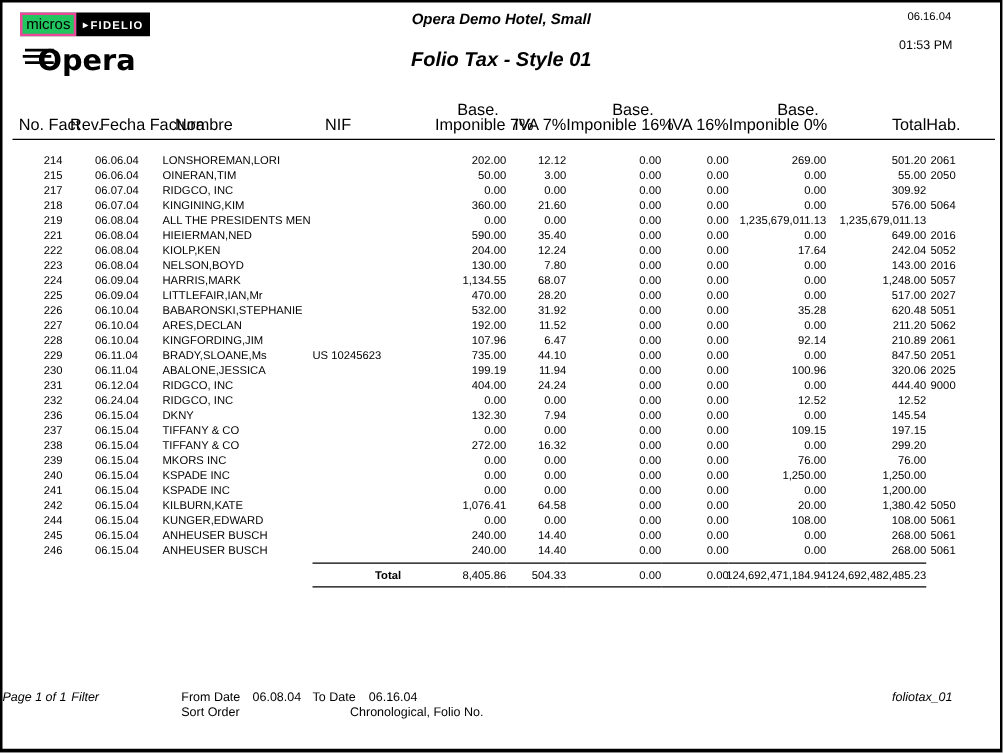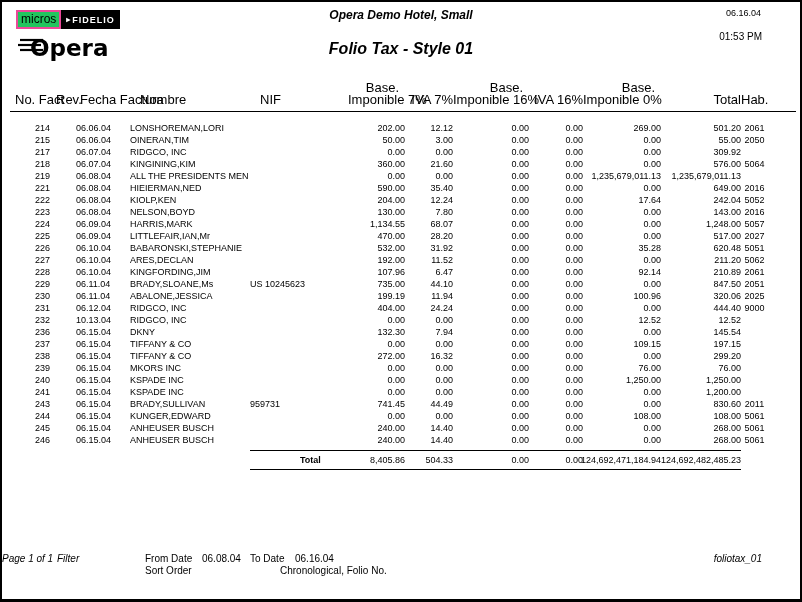--- a/index.html
+++ b/index.html
@@ -383,21 +383,21 @@
           <td class="c-iva7">24.24</td>
           <td class="c-base16">0.00</td>
           <td class="c-iva16">0.00</td>
           <td class="c-base0">0.00</td>
           <td class="c-total">444.40</td>
           <td class="c-hab">9000</td>
         </tr>
         <tr>
           <td class="c-no_fact">232</td>
           <td class="c-rev"></td>
-          <td class="c-fecha">10.13.04</td>
+          <td class="c-fecha">06.24.04</td>
           <td class="c-nombre">RIDGCO, INC</td>
           <td class="c-nif"></td>
           <td class="c-base7">0.00</td>
           <td class="c-iva7">0.00</td>
           <td class="c-base16">0.00</td>
           <td class="c-iva16">0.00</td>
           <td class="c-base0">12.52</td>
           <td class="c-total">12.52</td>
           <td class="c-hab"></td>
         </tr>
@@ -479,32 +479,32 @@
           <td class="c-nif"></td>
           <td class="c-base7">0.00</td>
           <td class="c-iva7">0.00</td>
           <td class="c-base16">0.00</td>
           <td class="c-iva16">0.00</td>
           <td class="c-base0">0.00</td>
           <td class="c-total">1,200.00</td>
           <td class="c-hab"></td>
         </tr>
         <tr>
-          <td class="c-no_fact">243</td>
-          <td class="c-rev"></td>
-          <td class="c-fecha">06.15.04</td>
-          <td class="c-nombre">BRADY,SULLIVAN</td>
-          <td class="c-nif">959731</td>
-          <td class="c-base7">741.45</td>
-          <td class="c-iva7">44.49</td>
-          <td class="c-base16">0.00</td>
-          <td class="c-iva16">0.00</td>
-          <td class="c-base0">0.00</td>
-          <td class="c-total">830.60</td>
-          <td class="c-hab">2011</td>
+          <td class="c-no_fact">242</td>
+          <td class="c-rev"></td>
+          <td class="c-fecha">06.15.04</td>
+          <td class="c-nombre">KILBURN,KATE</td>
+          <td class="c-nif"></td>
+          <td class="c-base7">1,076.41</td>
+          <td class="c-iva7">64.58</td>
+          <td class="c-base16">0.00</td>
+          <td class="c-iva16">0.00</td>
+          <td class="c-base0">20.00</td>
+          <td class="c-total">1,380.42</td>
+          <td class="c-hab">5050</td>
         </tr>
         <tr>
           <td class="c-no_fact">244</td>
           <td class="c-rev"></td>
           <td class="c-fecha">06.15.04</td>
           <td class="c-nombre">KUNGER,EDWARD</td>
           <td class="c-nif"></td>
           <td class="c-base7">0.00</td>
           <td class="c-iva7">0.00</td>
           <td class="c-base16">0.00</td>

